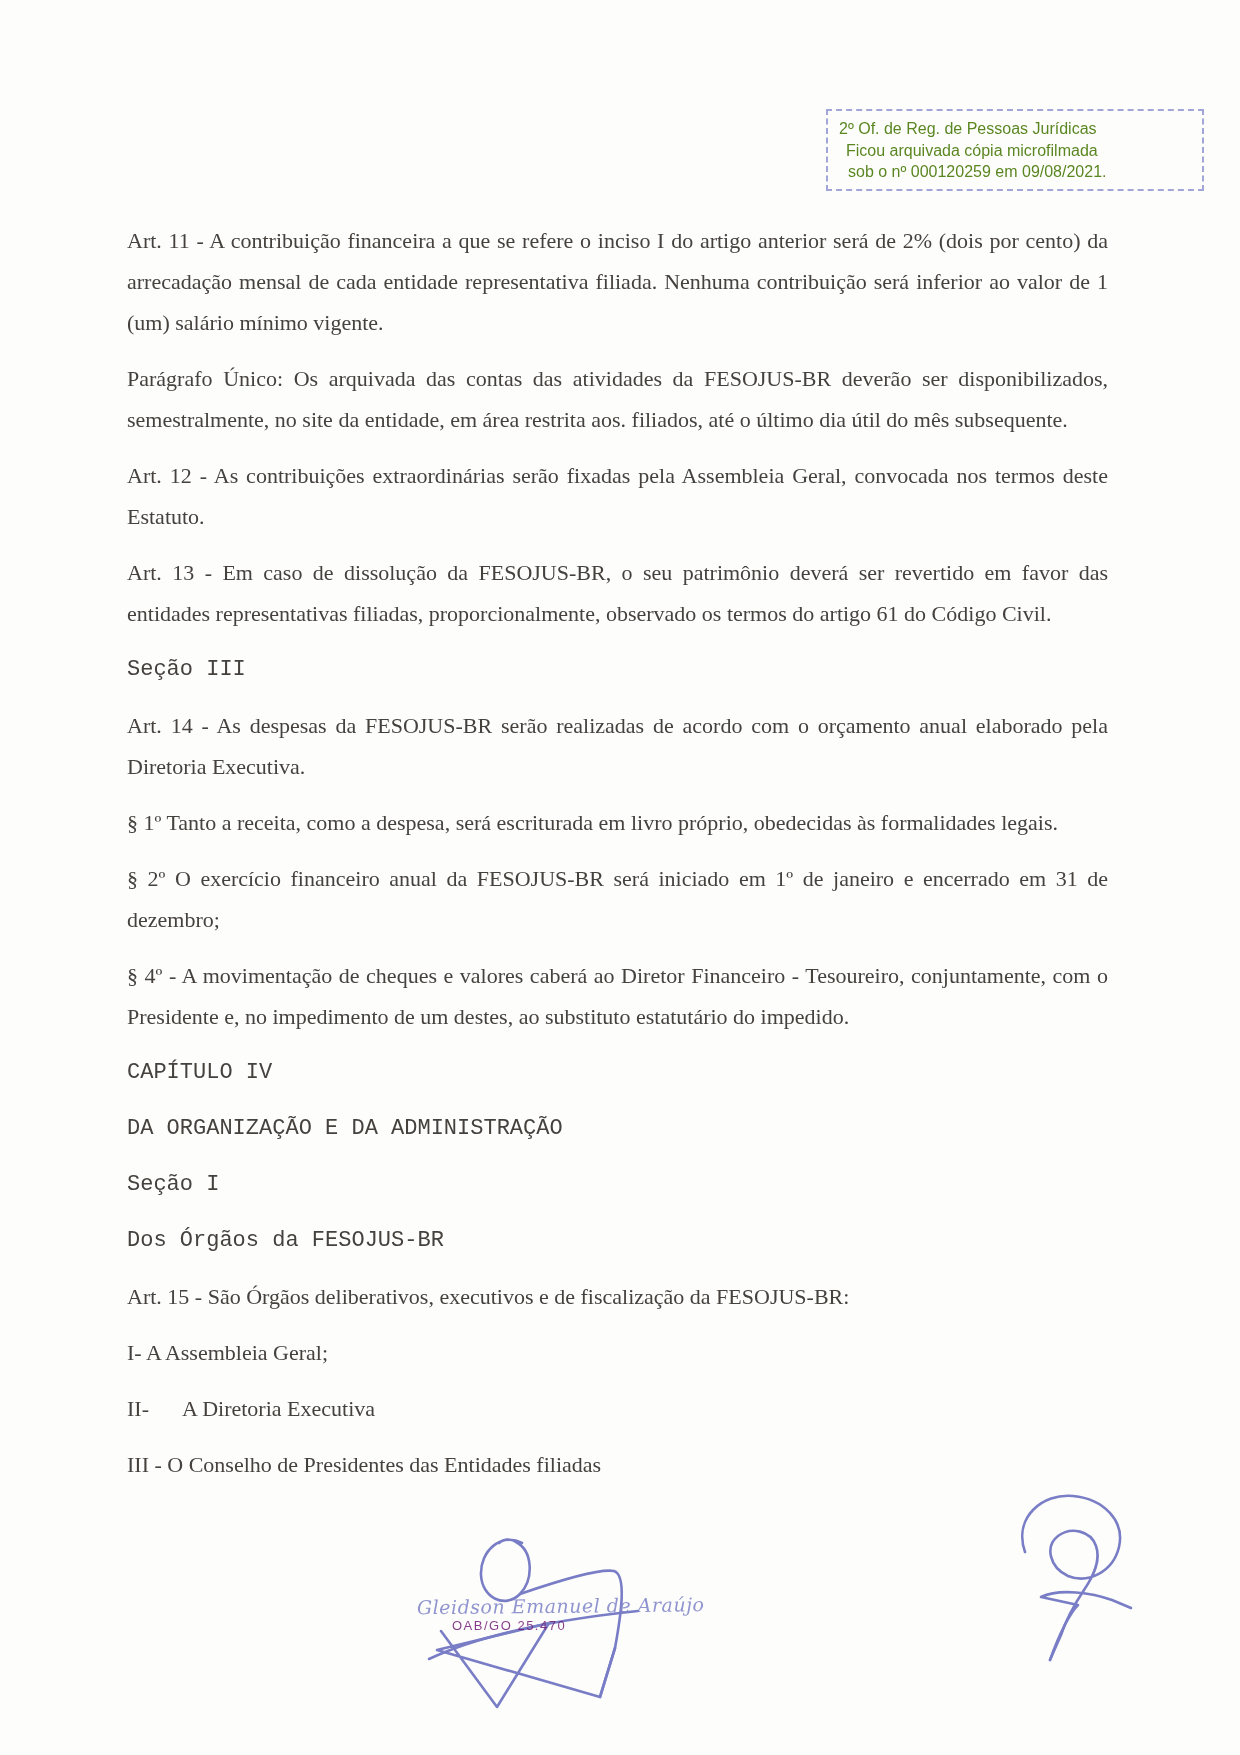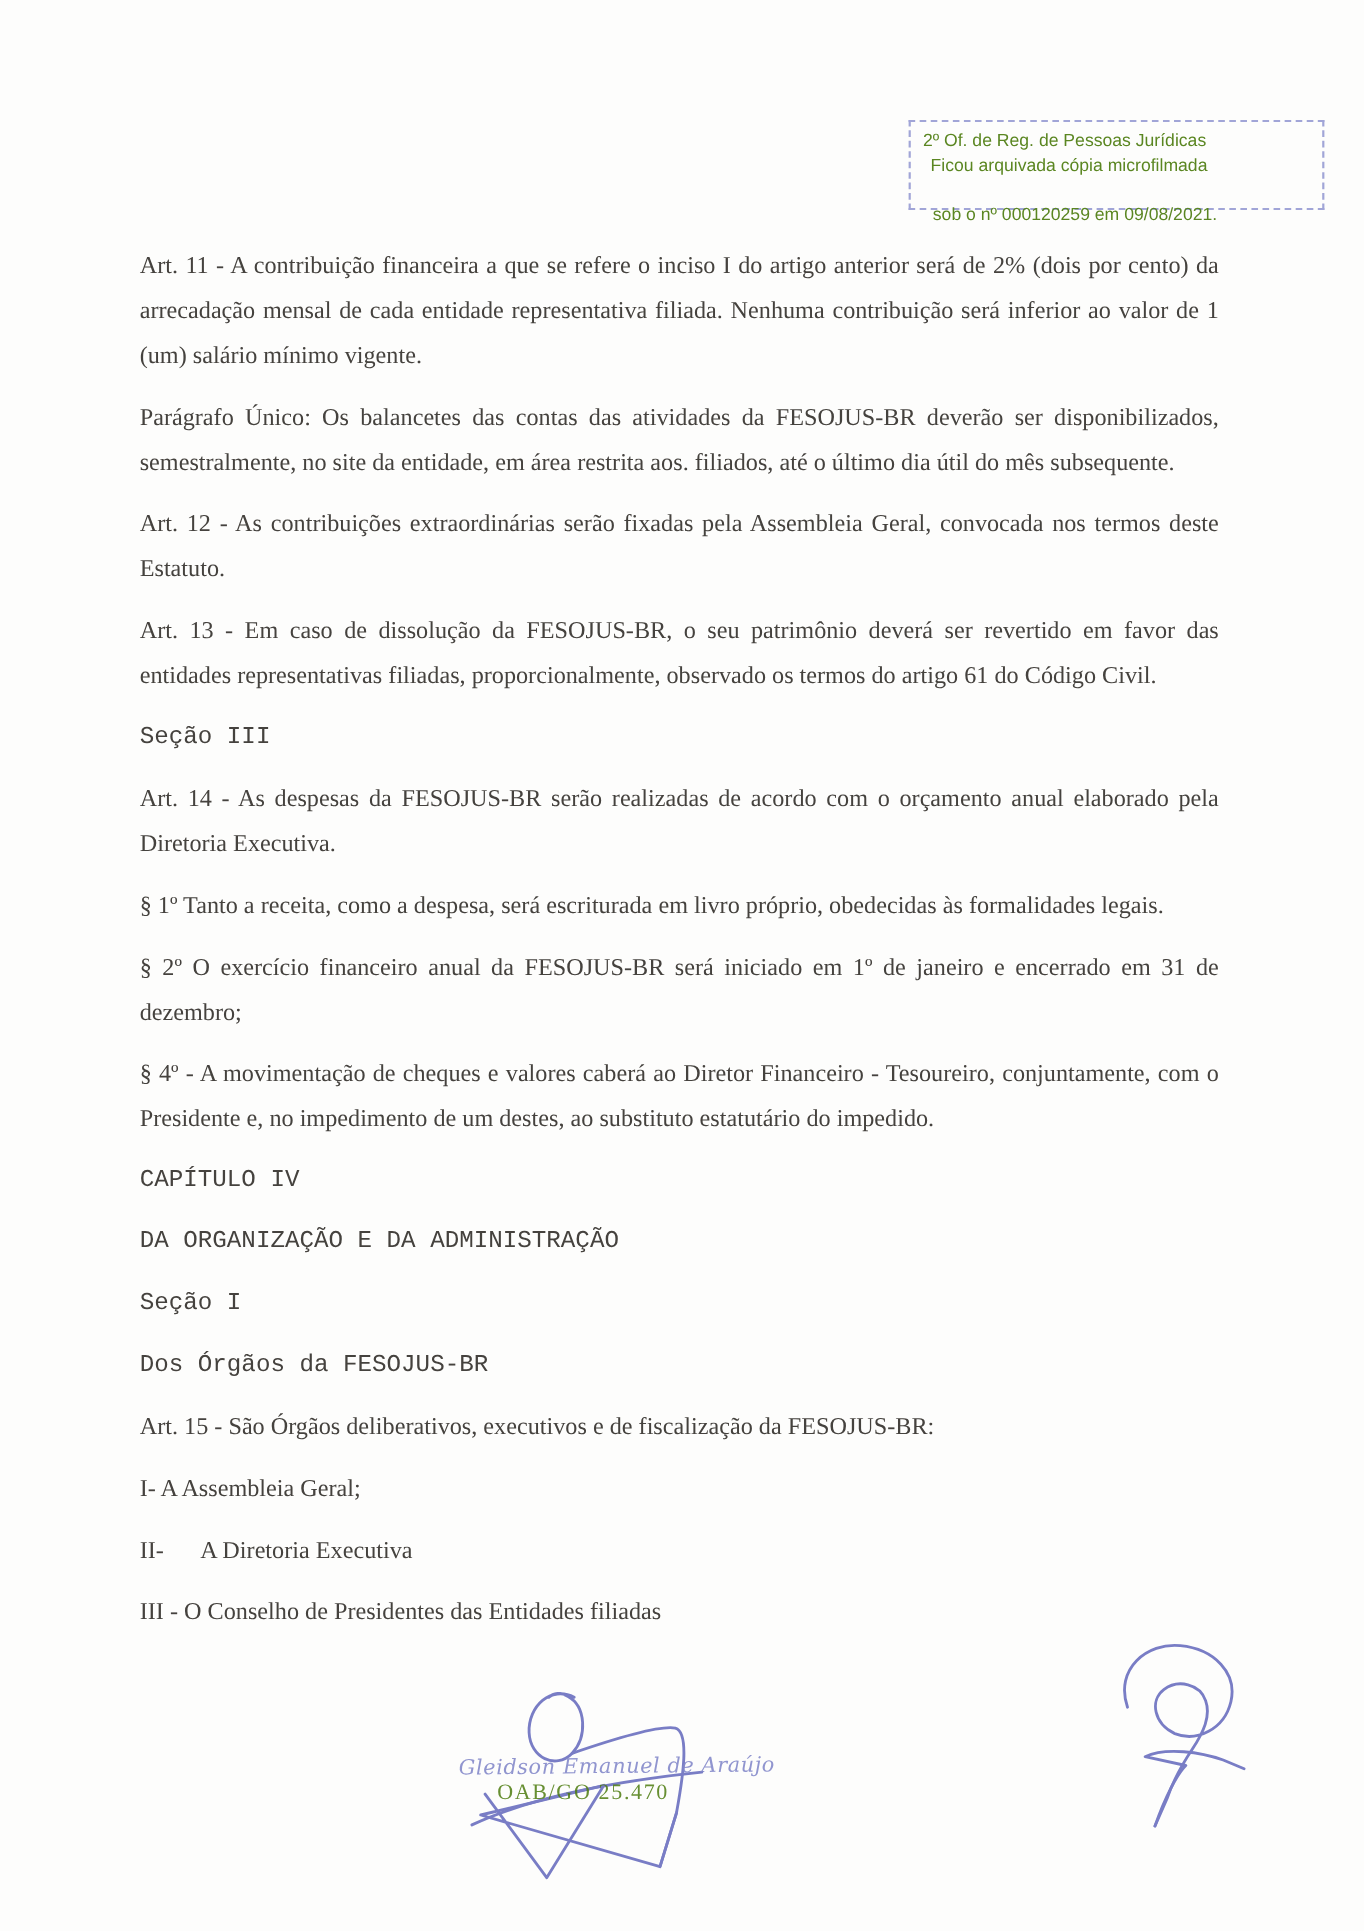--- a/index.html
+++ b/index.html
@@ -23,21 +23,21 @@
     border: 2px dashed #9a9ed4;
     padding: 7px 10px 6px 11px;
     color: #4d7c0f;
     font-family: Liberation Sans, sans-serif;
     font-size: 16px;
     line-height: 21.5px;
     white-space: nowrap;
     opacity: 0.92;
   }
   .registry-stamp .stamp-line:nth-child(2) { padding-left: 7px; }
-  .registry-stamp .stamp-line:nth-child(3) { padding-left: 9px; margin-top: 24px; }
+  .registry-stamp .stamp-line:nth-child(3) { padding-left: 9px; }
 
   
   .doc-content {
     position: absolute;
     left: 127px;
     top: 220px;
     width: 981px;
     color: #45423e;
     font-size: 22px;
     line-height: 41px;
@@ -70,40 +70,40 @@
     font-size: 19px;
     letter-spacing: 0.5px;
     white-space: nowrap;
     transform: rotate(-0.6deg);
     opacity: 0.88;
   }
   .attorney-stamp-oab {
     position: absolute;
     left: 452px;
     top: 1618px;
-    color: #4d7c0f;
-    font-family: Liberation Serif, serif;
-    font-size: 20px;
+    color: #701a75;
+    font-family: Liberation Sans, sans-serif;
+    font-size: 13px;
     letter-spacing: 1.5px;
     white-space: nowrap;
     opacity: 0.85;
   }
 </style>
 </head>
 <body>
 
 <div class="registry-stamp">
   <div class="stamp-line">2º Of. de Reg. de Pessoas Jurídicas</div>
   <div class="stamp-line">Ficou arquivada cópia microfilmada</div>
   <div class="stamp-line">sob o nº 000120259 em 09/08/2021.</div>
 </div>
 
 <div class="doc-content">
   <p class="para-body">Art. 11 - A contribuição financeira a que se refere o inciso I do artigo anterior será de 2% (dois por cento) da arrecadação mensal de cada entidade representativa filiada. Nenhuma contribuição será inferior ao valor de 1 (um) salário mínimo vigente.</p>
-  <p class="para-body">Parágrafo Único: Os balancetes das contas das atividades da FESOJUS-BR deverão ser disponibilizados, semestralmente, no site da entidade, em área restrita aos. filiados, até o último dia útil do mês subsequente.</p>
+  <p class="para-body">Parágrafo Único: Os arquivada das contas das atividades da FESOJUS-BR deverão ser disponibilizados, semestralmente, no site da entidade, em área restrita aos. filiados, até o último dia útil do mês subsequente.</p>
   <p class="para-body">Art. 12 - As contribuições extraordinárias serão fixadas pela Assembleia Geral, convocada nos termos deste Estatuto.</p>
   <p class="para-body">Art. 13 - Em caso de dissolução da FESOJUS-BR, o seu patrimônio deverá ser revertido em favor das entidades representativas filiadas, proporcionalmente, observado os termos do artigo 61 do Código Civil.</p>
   <p class="para-heading">Seção III</p>
   <p class="para-body">Art. 14 - As despesas da FESOJUS-BR serão realizadas de acordo com o orçamento anual elaborado pela Diretoria Executiva.</p>
   <p class="para-body">§ 1º Tanto a receita, como a despesa, será escriturada em livro próprio, obedecidas às formalidades legais.</p>
   <p class="para-body">§ 2º O exercício financeiro anual da FESOJUS-BR será iniciado em 1º de janeiro e encerrado em 31 de dezembro;</p>
   <p class="para-body">§ 4º - A movimentação de cheques e valores caberá ao Diretor Financeiro - Tesoureiro, conjuntamente, com o Presidente e, no impedimento de um destes, ao substituto estatutário do impedido.</p>
   <p class="para-heading">CAPÍTULO IV</p>
   <p class="para-heading">DA ORGANIZAÇÃO E DA ADMINISTRAÇÃO</p>
   <p class="para-heading">Seção I</p>

